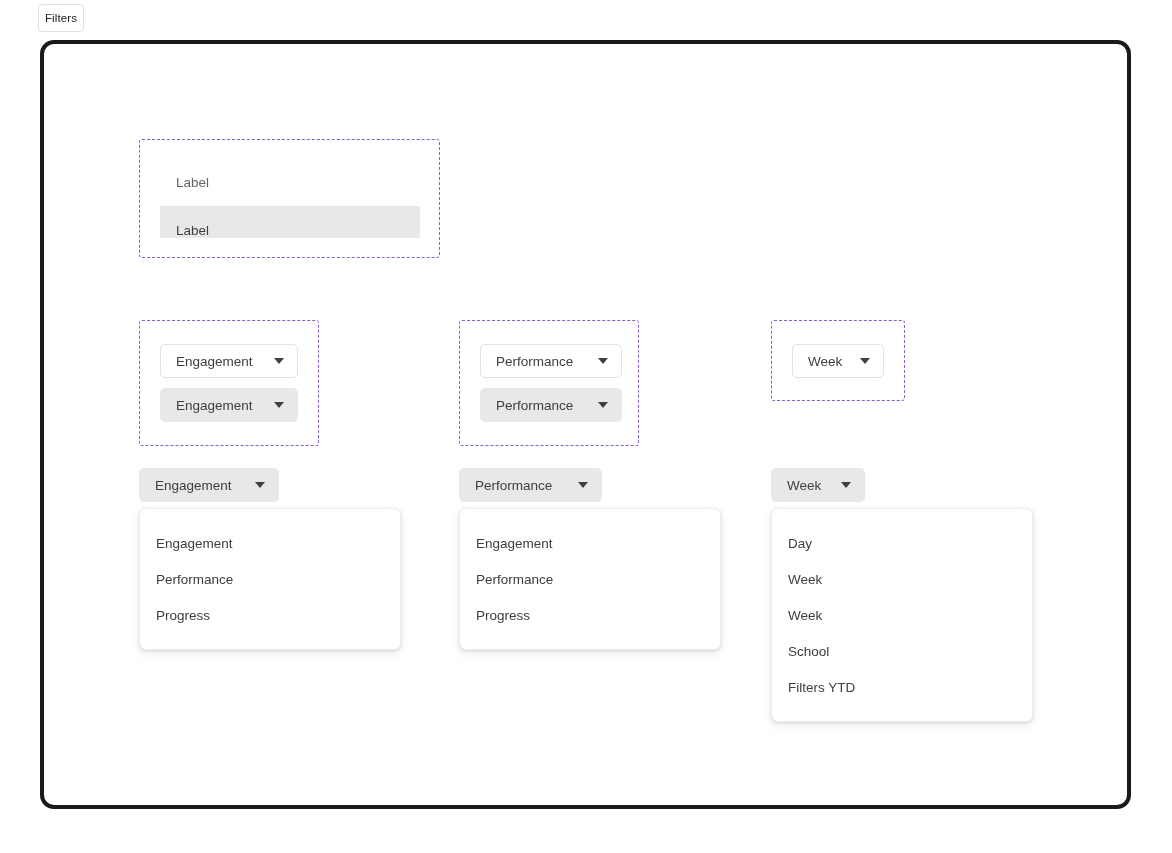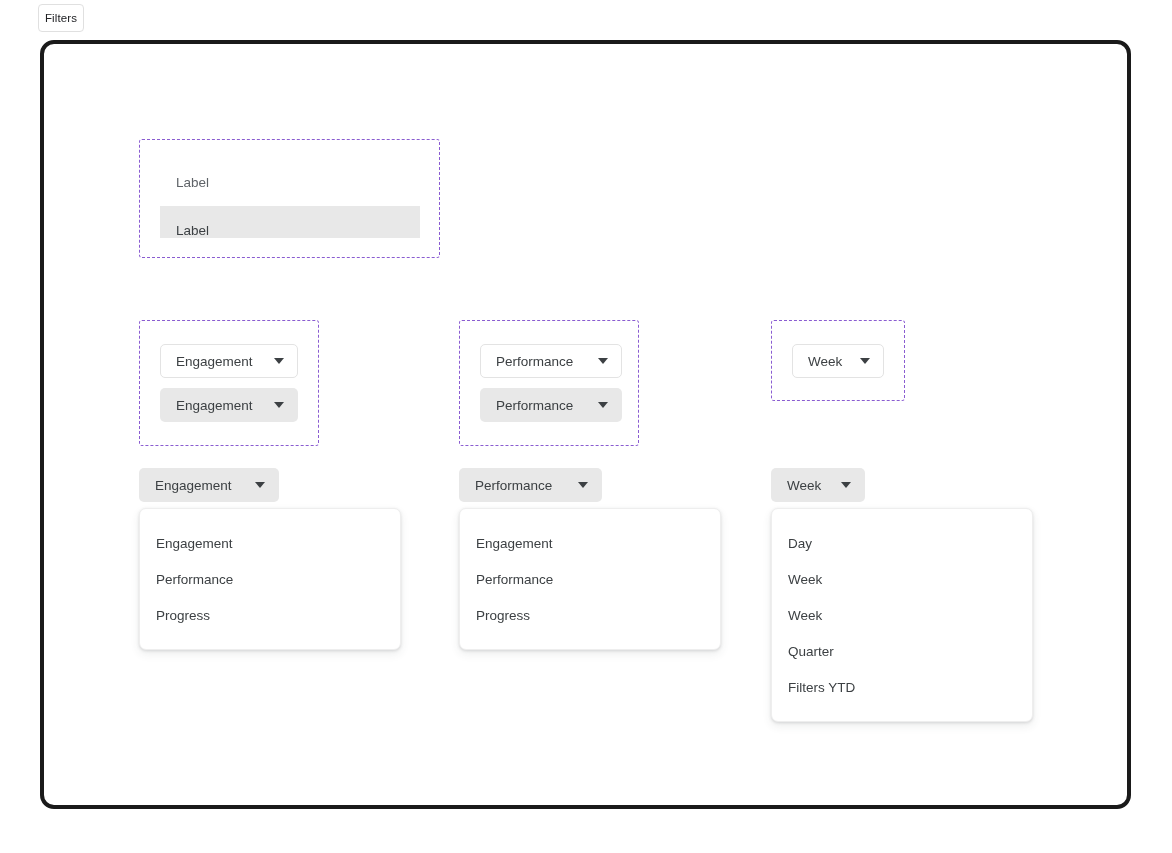--- a/index.html
+++ b/index.html
@@ -270,18 +270,18 @@
   <div class="dd-option">
       <span>Day</span>
     </div>
   <div class="dd-option">
       <span>Week</span>
     </div>
   <div class="dd-option">
       <span>Week</span>
     </div>
   <div class="dd-option">
-      <span>Quarter</span>
+      <span>School</span>
     </div>
   <div class="dd-option">
       <span>Filters YTD</span>
     </div>
 </div>
 
 </body></html>

